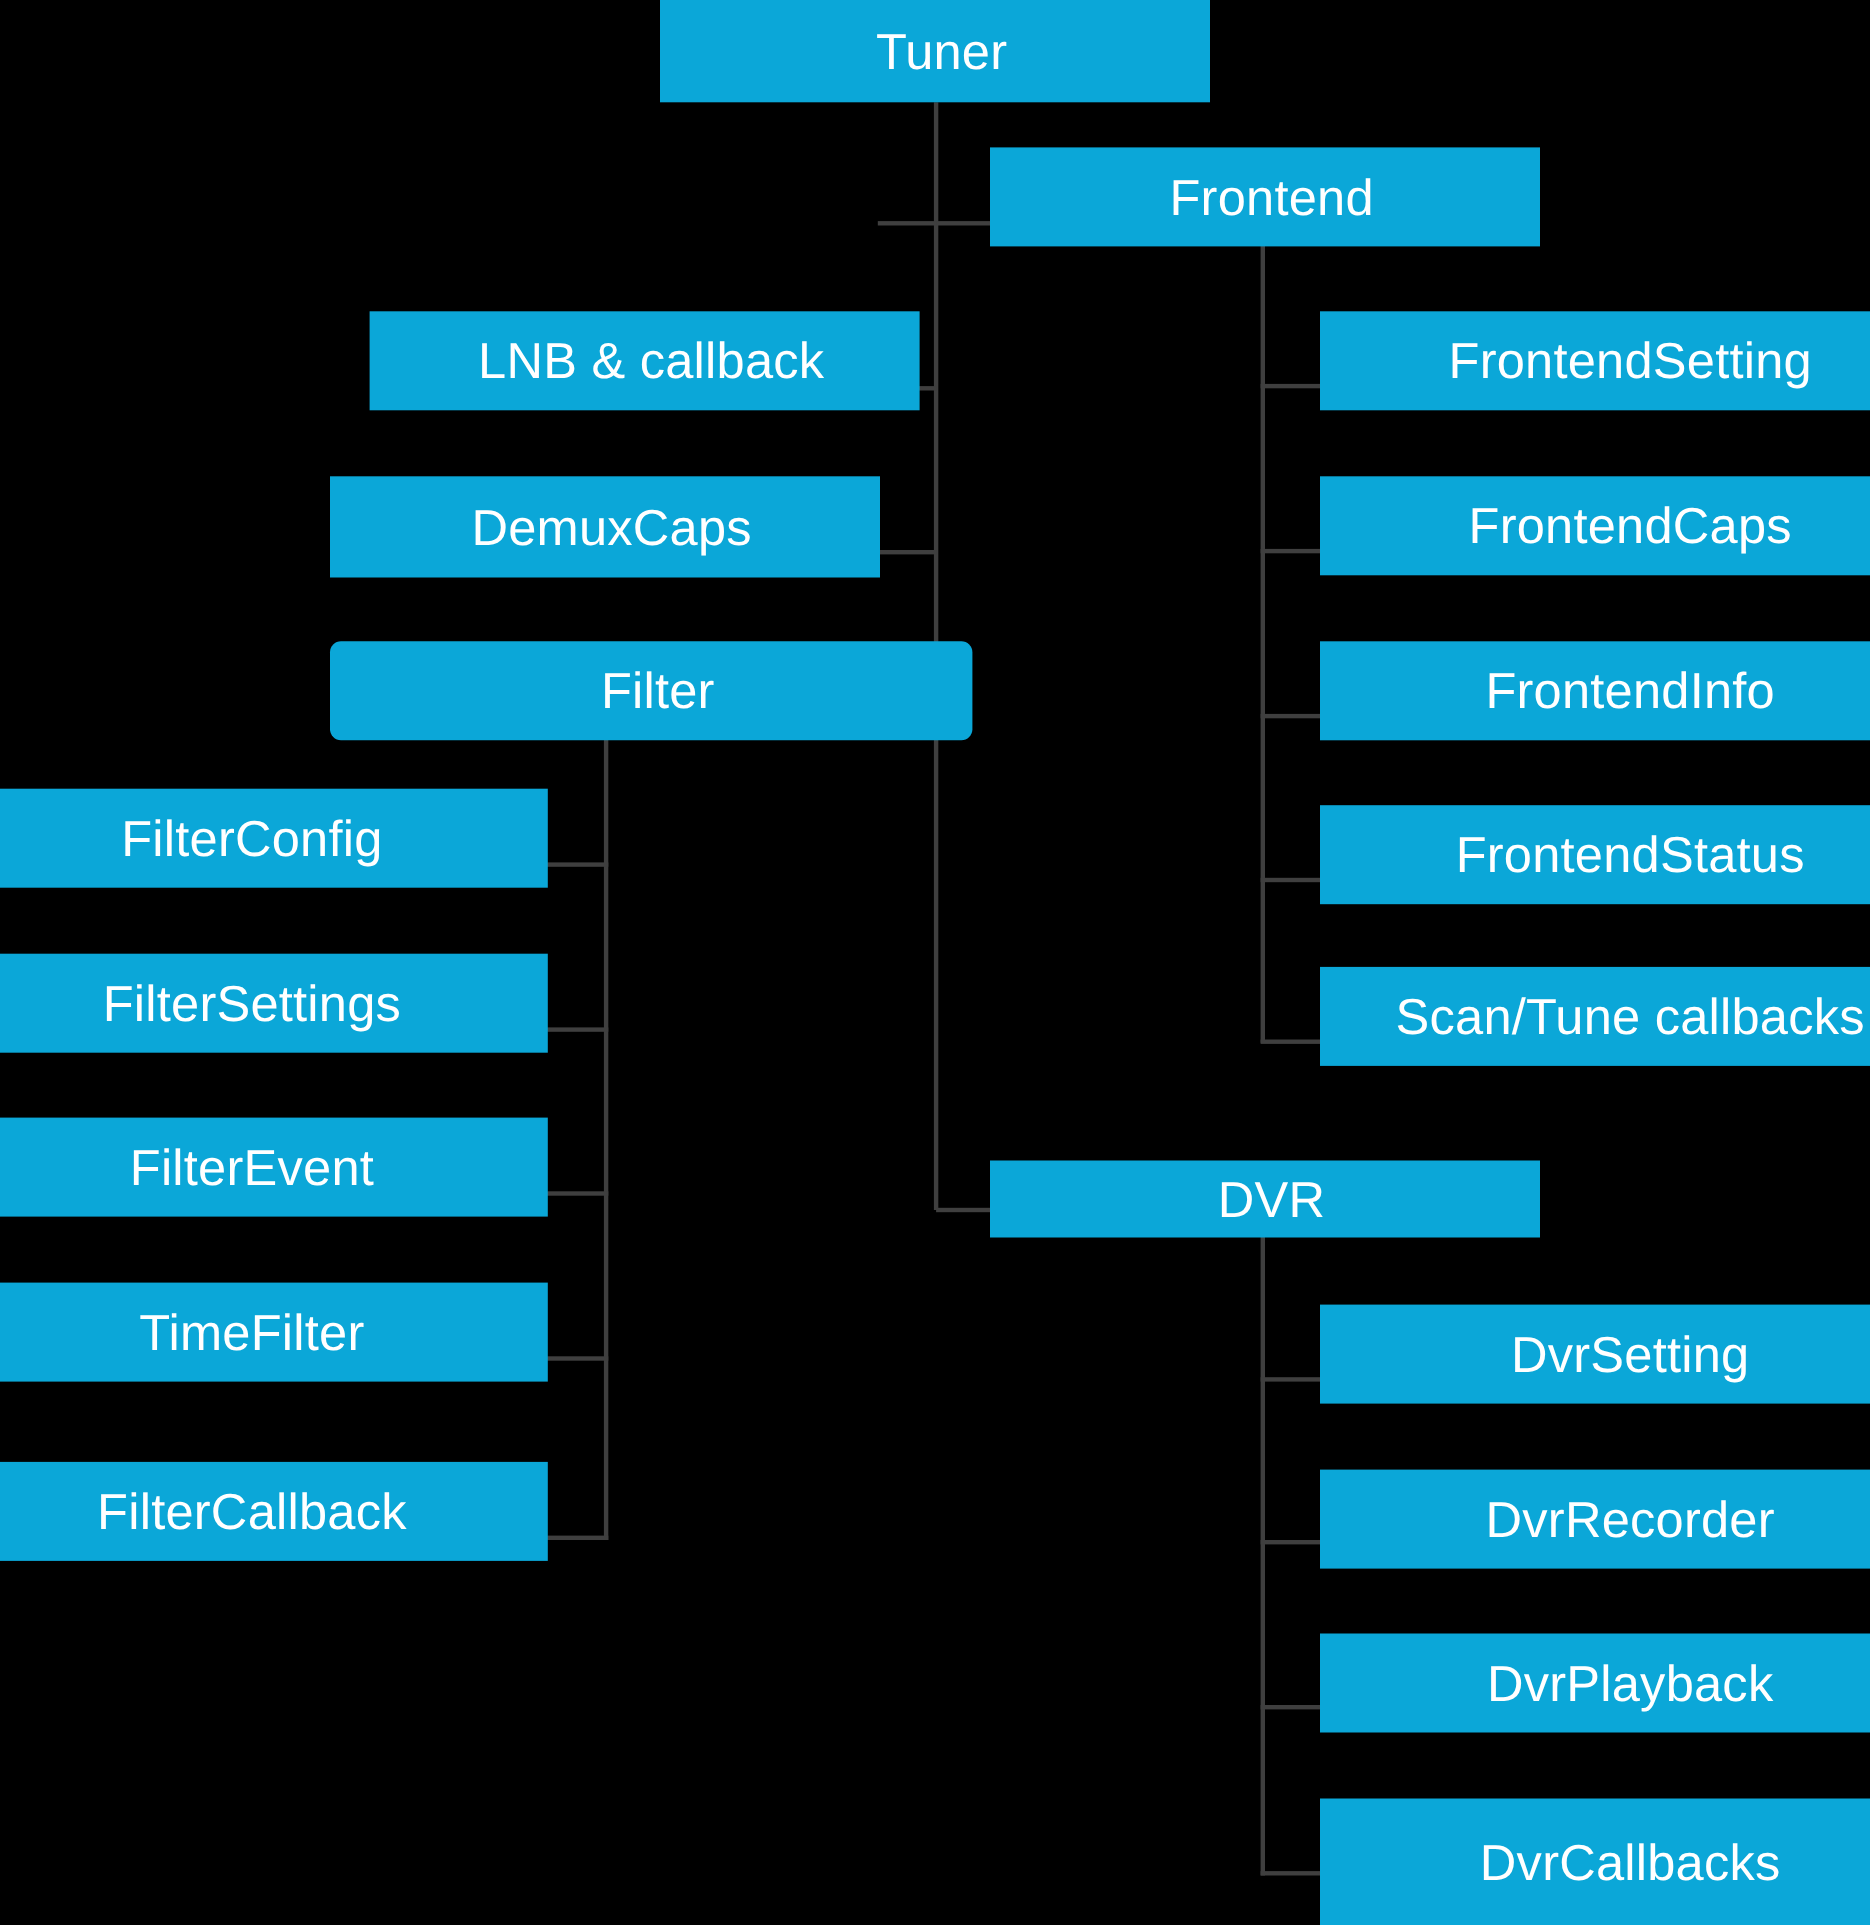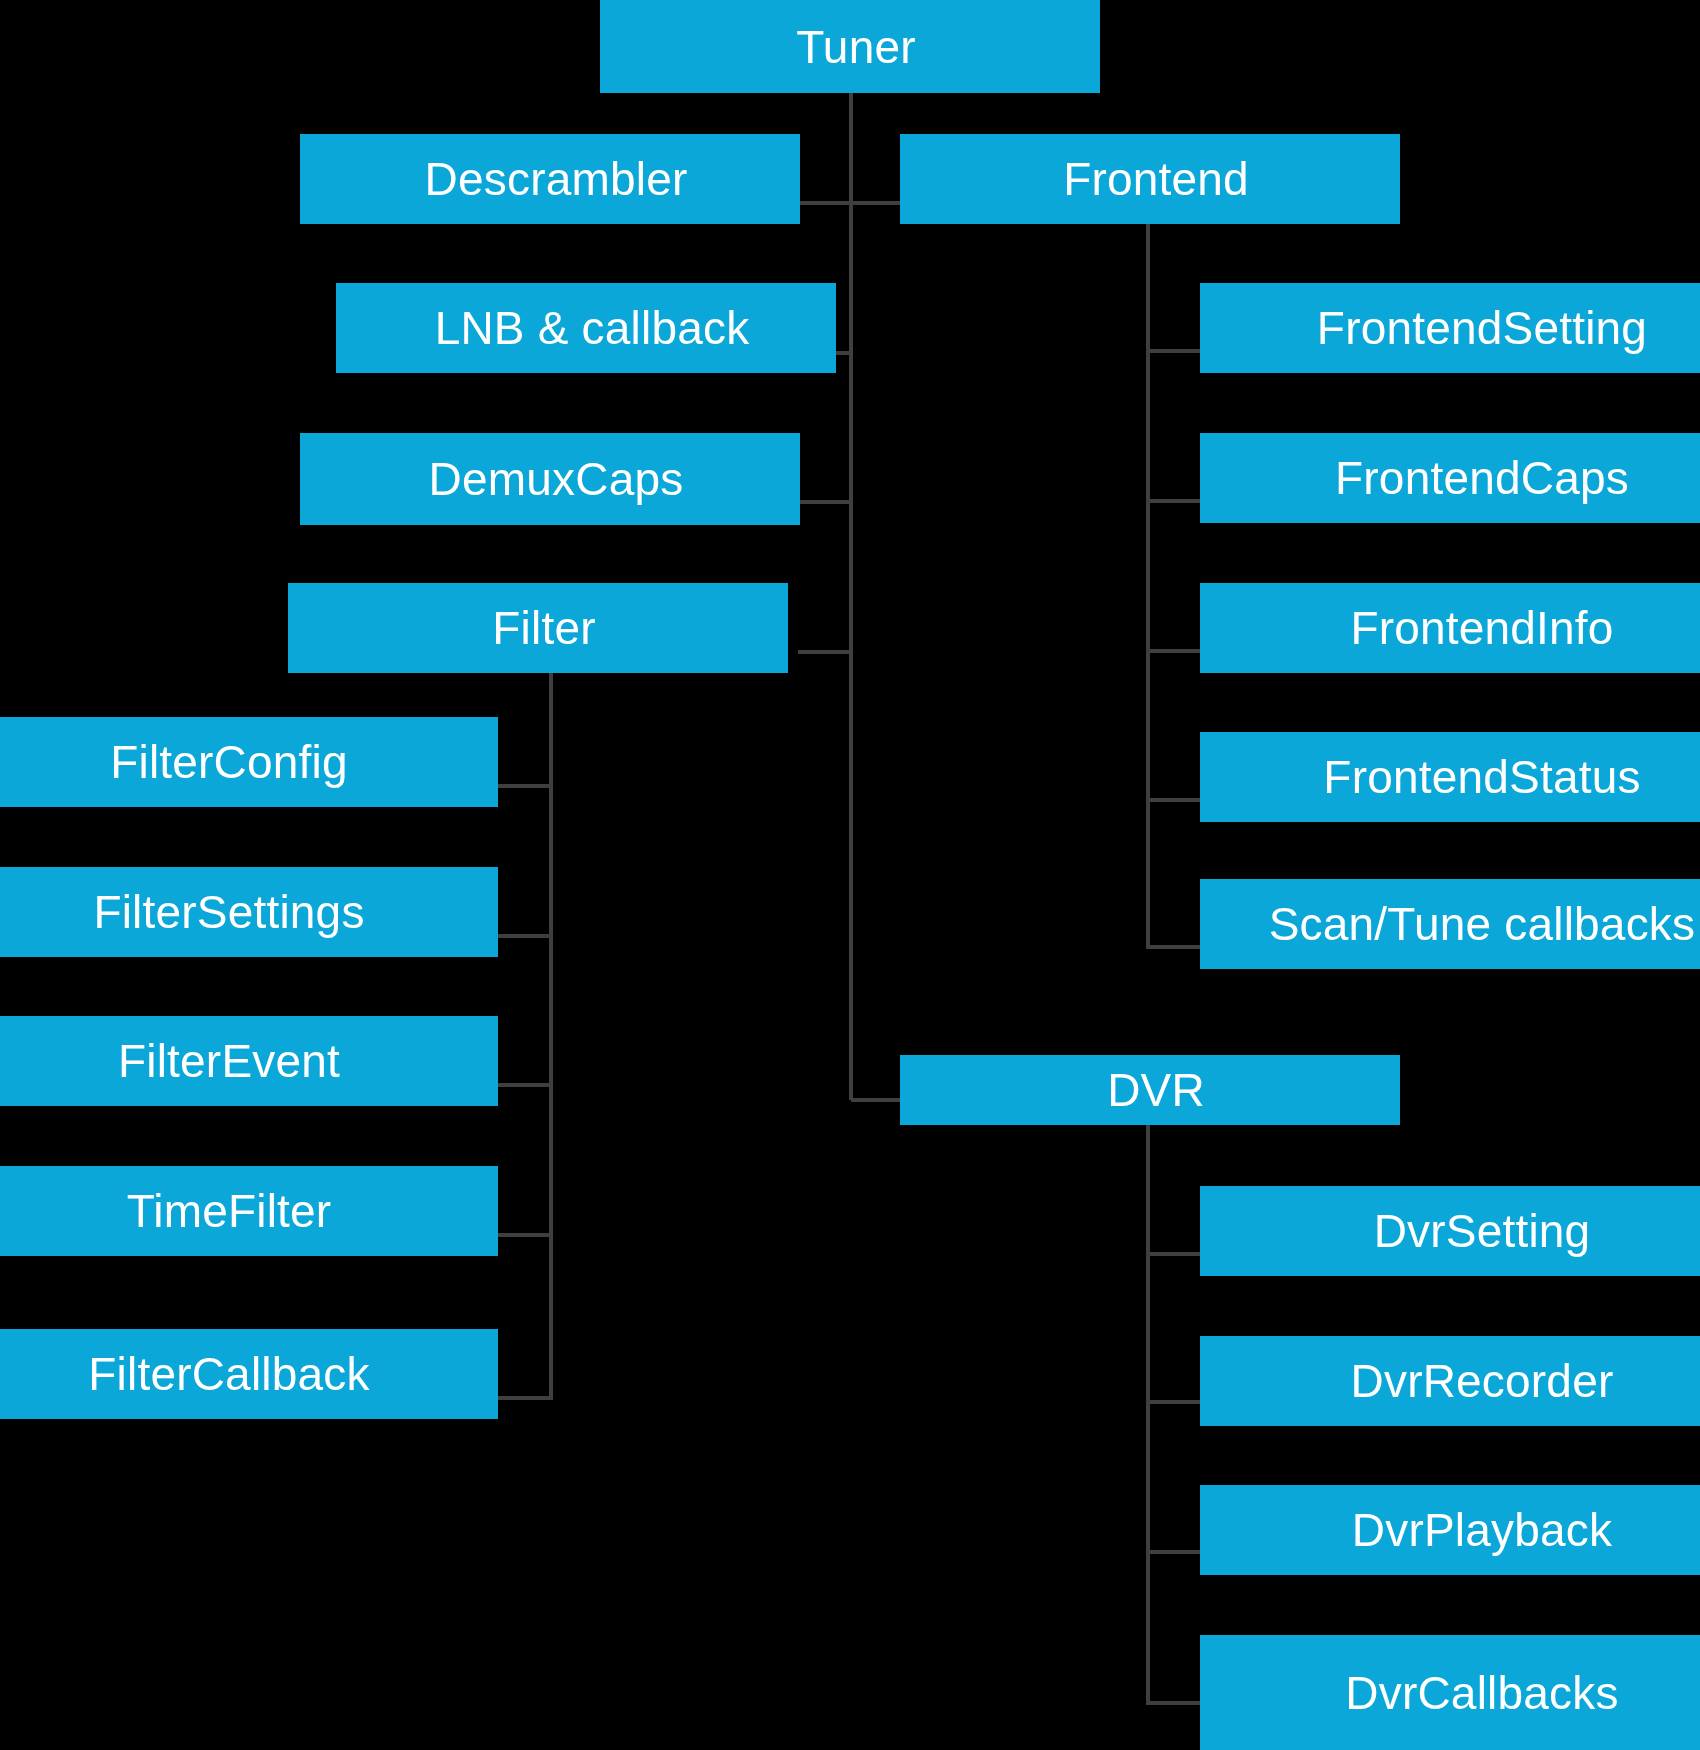--- a/index.html
+++ b/index.html
@@ -73,27 +73,26 @@
   <div class="connector conn-h" style="left:1146px; top:945px; width:56px; height:4px;"></div>
 
   <div class="connector conn-v" style="left:1146px; top:1120px; width:4px; height:585px;"></div>
   <div class="connector conn-h" style="left:1146px; top:1252px; width:56px; height:4px;"></div>
   <div class="connector conn-h" style="left:1146px; top:1400px; width:56px; height:4px;"></div>
   <div class="connector conn-h" style="left:1146px; top:1550px; width:56px; height:4px;"></div>
   <div class="connector conn-h" style="left:1146px; top:1701px; width:56px; height:4px;"></div>
 
   <div class="node" style="left:600px; top:0px; width:500px; height:93px;">Tuner</div>
 
-  <div class="node" style="left:300px; top:134px; width:500px; height:90px;">Descrambler</div>
 
   <div class="node" style="left:300px; top:283px; width:500px; height:90px;margin-left:36px;">LNB &amp; callback</div>
 
   <div class="node" style="left:300px; top:433px; width:500px; height:92px;">DemuxCaps</div>
 
-  <div class="node" style="left:288px; top:583px; width:500px; height:90px;">Filter</div>
+  <div class="node" style="left:300px; top:583px; width:584px; height:90px;border-radius:10px;">Filter</div>
 
   <div class="node" style="left:-52px; top:717px; width:550px; height:90px;">FilterConfig</div>
 
   <div class="node" style="left:-52px; top:867px; width:550px; height:90px;">FilterSettings</div>
 
   <div class="node" style="left:-52px; top:1016px; width:550px; height:90px;">FilterEvent</div>
 
   <div class="node" style="left:-52px; top:1166px; width:550px; height:90px;">TimeFilter</div>
 
   <div class="node" style="left:-52px; top:1329px; width:550px; height:90px;">FilterCallback</div>

